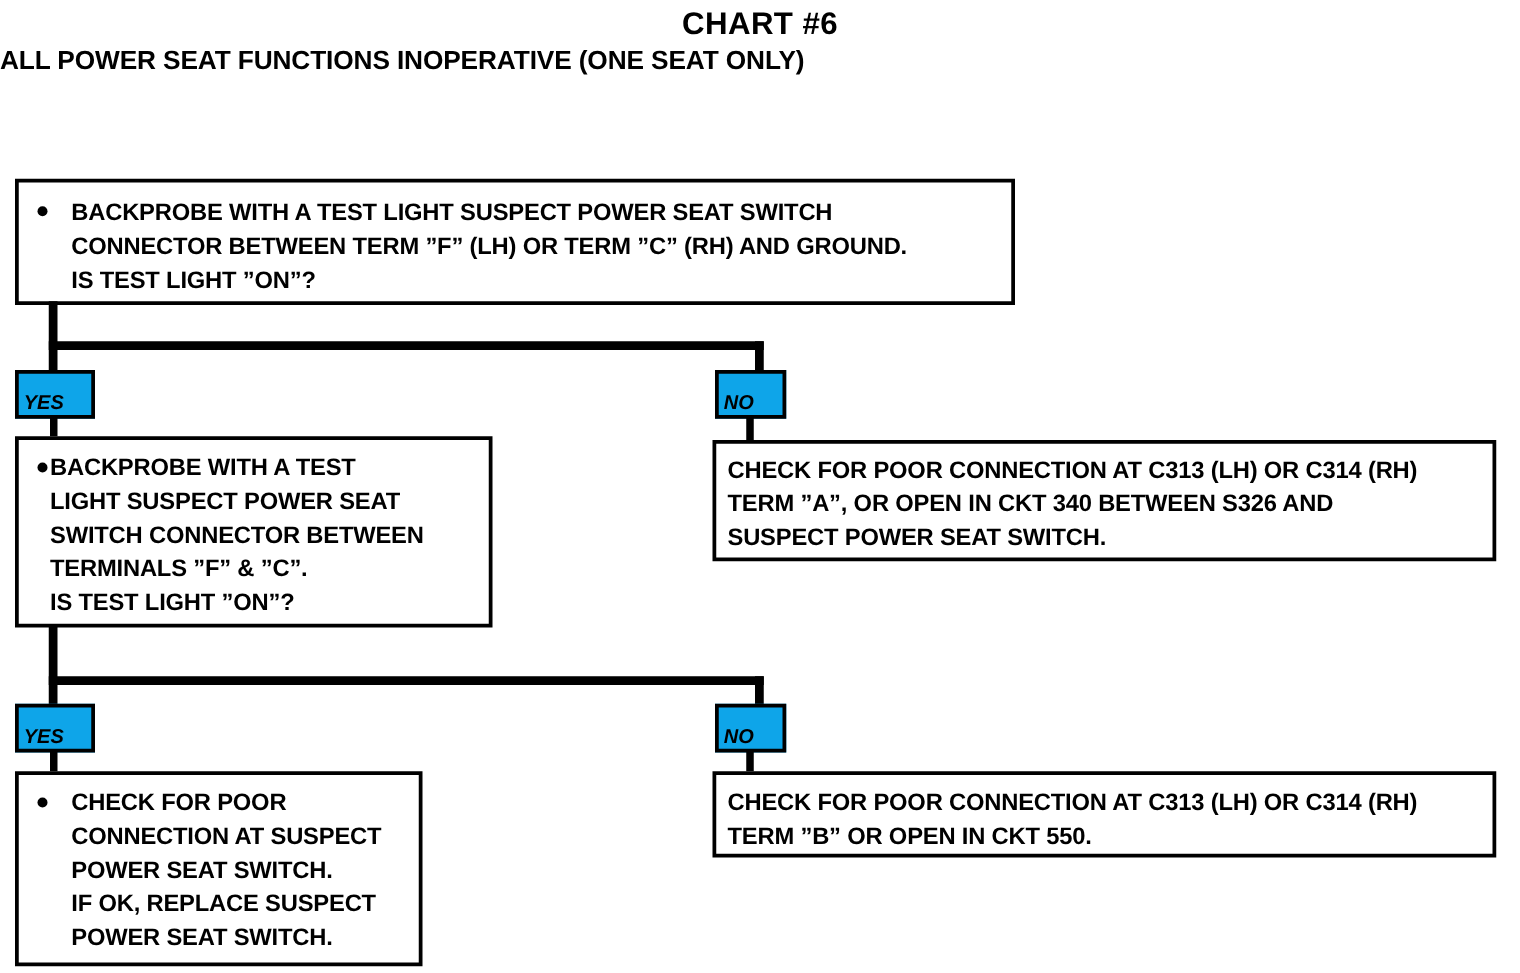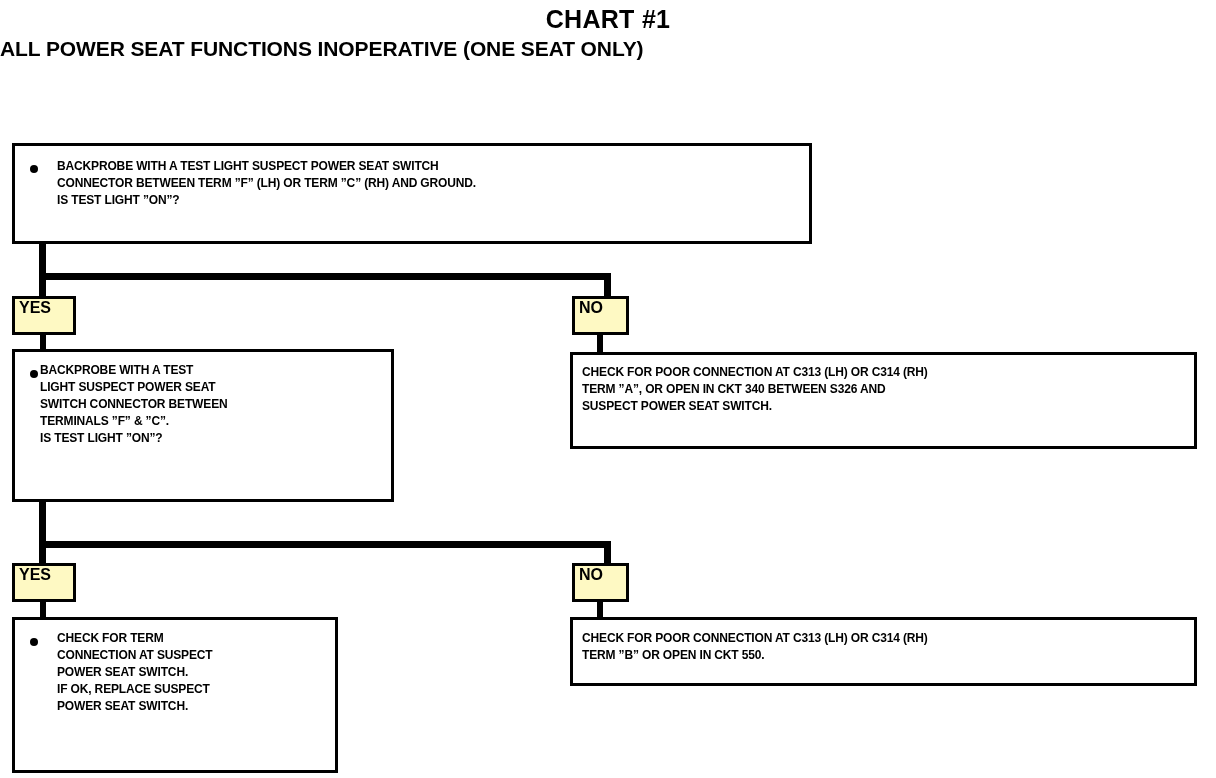--- a/index.html
+++ b/index.html
@@ -49,43 +49,44 @@
 
   
   .node-box {
     position: absolute;
     border: 3px solid #000;
     background: #fff;
     box-sizing: border-box;
   }
   .node-text {
     position: absolute;
-    font-size: 12px;
+    font-size: 19px;
     font-weight: bold;
     line-height: 1.42;
     letter-spacing: -0.15px;
     white-space: pre-line;
   }
   .bullet {
     position: absolute;
     width: 8px;
     height: 8px;
     border-radius: 50%;
     background: #000;
   }
 
   
   .tag-box {
     position: absolute;
     border: 3px solid #000;
-    background: #fef9c3;
+    background: #0ea5e9;
     box-sizing: border-box;
     display: flex;
-    align-items: flex-start;
+    align-items: flex-end;
     justify-content: flex-start;
+    font-style: italic;
   }
   .tag-label {
     font-size: 16px;
     font-weight: bold;
     letter-spacing: 0px;
     padding-left: 4px;
   }
 
   
   .conn-v {
@@ -102,21 +103,21 @@
     position: absolute;
     background: #000;
     width: 6px;
   }
 </style>
 </head>
 <body>
 
 <div id="chart-root">
 
-  <div class="title-main">CHART #1</div>
+  <div class="title-main">CHART #6</div>
   <div class="title-sub">ALL POWER SEAT FUNCTIONS INOPERATIVE (ONE SEAT ONLY)</div>
 
   <div class="node-box" style="left:12px; top:143px; width:800px; height:101px;"></div>
   <div class="bullet" style="left:30px; top:165px;"></div>
   <div class="node-text" style="left:57px; top:158px; width:745px;">BACKPROBE WITH A TEST LIGHT SUSPECT POWER SEAT SWITCH
 CONNECTOR BETWEEN TERM ”F” (LH) OR TERM ”C” (RH) AND GROUND.
 IS TEST LIGHT ”ON”?</div>
 
   <div class="conn-v" style="left:39px; top:241px; height:56px;"></div>
 
@@ -160,21 +161,21 @@
 
   <div class="tag-box" style="left:572px; top:563px; width:57px; height:39px;">
     <span class="tag-label">NO</span>
   </div>
 
   <div class="conn-v-thin" style="left:40px; top:600px; height:18px;"></div>
   <div class="conn-v-thin" style="left:597px; top:600px; height:18px;"></div>
 
   <div class="node-box" style="left:12px; top:617px; width:326px; height:156px;"></div>
   <div class="bullet" style="left:30px; top:638px;"></div>
-  <div class="node-text" style="left:57px; top:630px; width:275px;">CHECK FOR TERM
+  <div class="node-text" style="left:57px; top:630px; width:275px;">CHECK FOR POOR
 CONNECTION AT SUSPECT
 POWER SEAT SWITCH.
 IF OK, REPLACE SUSPECT
 POWER SEAT SWITCH.</div>
 
   <div class="node-box" style="left:570px; top:617px; width:627px; height:69px;"></div>
   <div class="node-text" style="left:582px; top:630px; width:608px;">CHECK FOR POOR CONNECTION AT C313 (LH) OR C314 (RH)
 TERM ”B” OR OPEN IN CKT 550.</div>
 
 </div>

